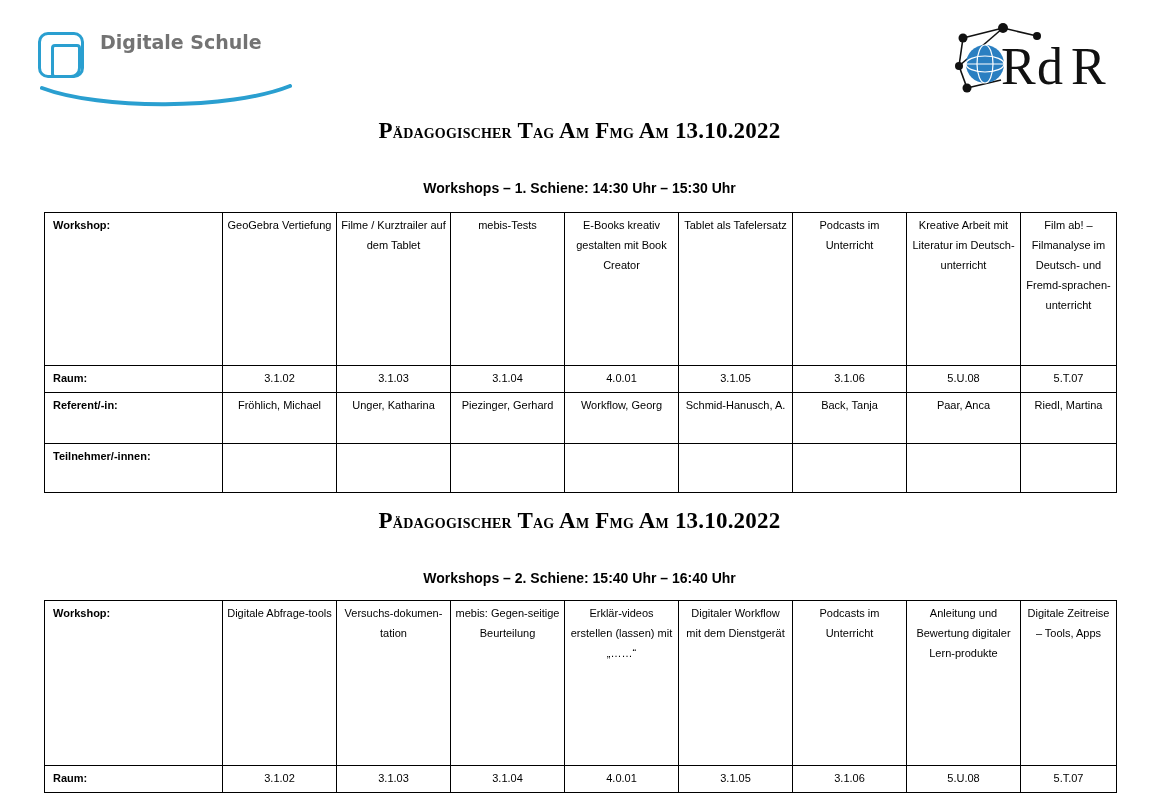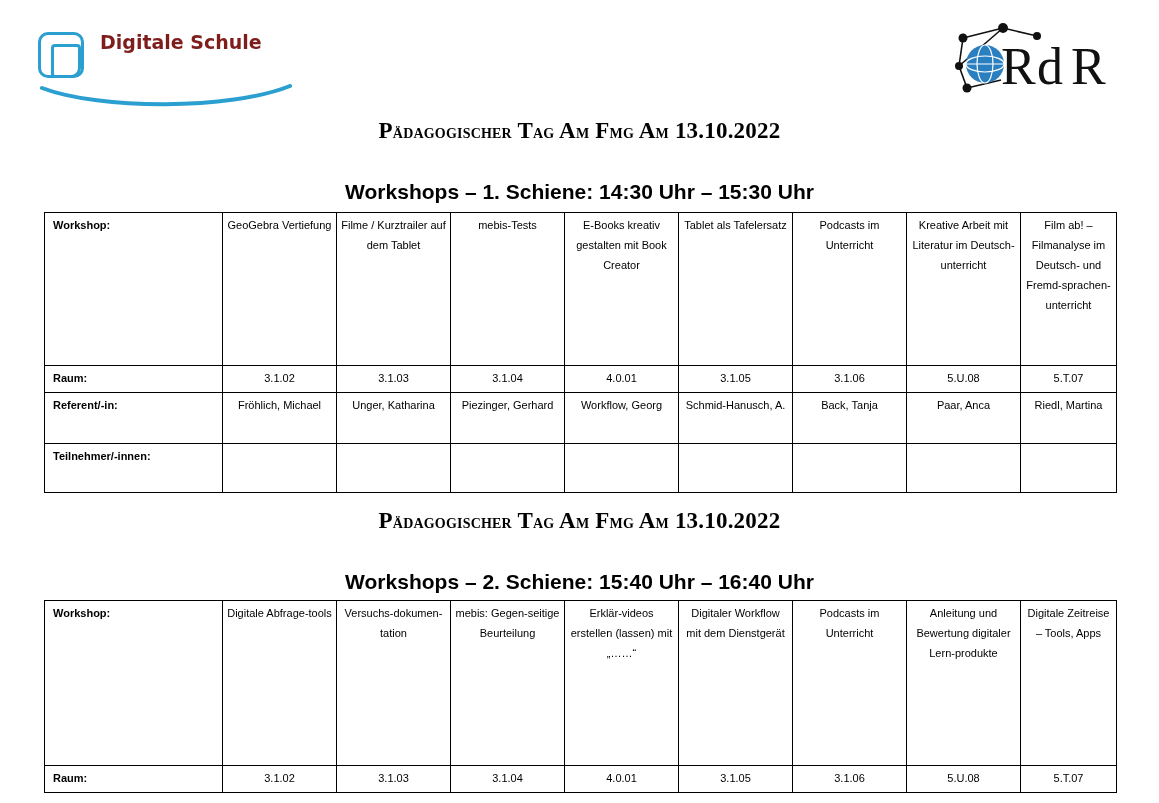--- a/index.html
+++ b/index.html
@@ -55,21 +55,21 @@
     box-sizing: border-box;
     background: #ffffff;
   }
   .logo-left .words {
     position: absolute;
     left: 62px;
     top: 4px;
     font-family: "DejaVu Sans", sans-serif;
     font-size: 19px;
     line-height: 25px;
-    color: #7f1d1d;
+    color: #737373;
     font-weight: 600;
     white-space: nowrap;
   }
   .logo-left .swoosh {
     position: absolute;
     left: 2px;
     top: 58px;
     width: 254px;
     height: 26px;
   }
@@ -92,21 +92,21 @@
     font-weight: bold;
     letter-spacing: 0.2px;
   }
   .doc-title .sc {
     font-size: 14px;
   }
   .section-sub {
     position: absolute;
     width: 100%;
     text-align: center;
-    font-size: 21px;
+    font-size: 14px;
     font-weight: bold;
   }
 
   
   table.grid {
     position: absolute;
     border-collapse: collapse;
     table-layout: fixed;
     font-size: 11px;
   }

